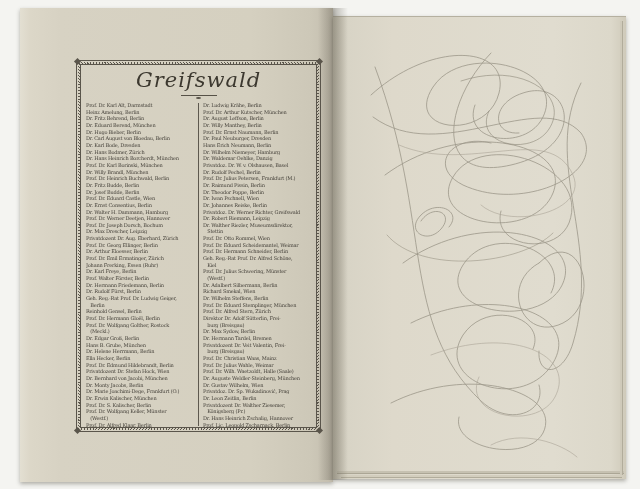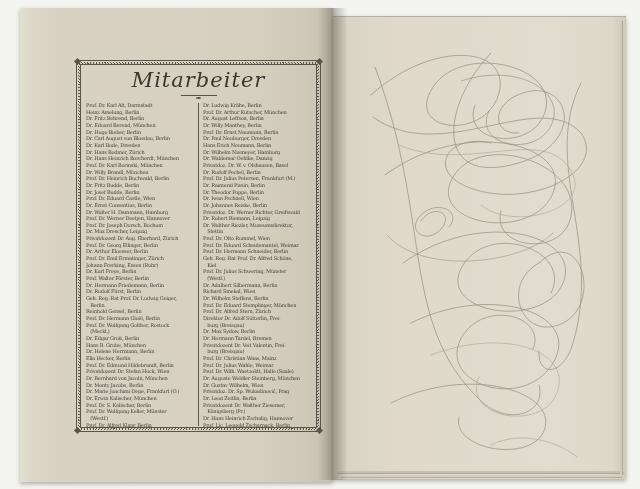--- a/index.html
+++ b/index.html
@@ -52,21 +52,21 @@
       <div class="zig zig-t"></div>
       <div class="zig zig-b"></div>
       <div class="zig zig-l"></div>
       <div class="zig zig-r"></div>
       <div class="frame-inner"></div>
       <div class="corner tl"></div>
       <div class="corner tr"></div>
       <div class="corner bl"></div>
       <div class="corner br"></div>
 
-      <h1 class="title">Mitarbeiter</h1>
+      <h1 class="title">Greifswald</h1>
       <div class="flourish"></div>
 
       <div class="cols">
         <div class="col">
             <div class="line">Prof. Dr. Karl Alt, Darmstadt</div>
             <div class="line">Heinz Amelung, Berlin</div>
             <div class="line">Dr. Fritz Behrend, Berlin</div>
             <div class="line">Dr. Eduard Berend, München</div>
             <div class="line">Dr. Hugo Bieber, Berlin</div>
             <div class="line">Dr. Carl August von Bloedau, Berlin</div>

